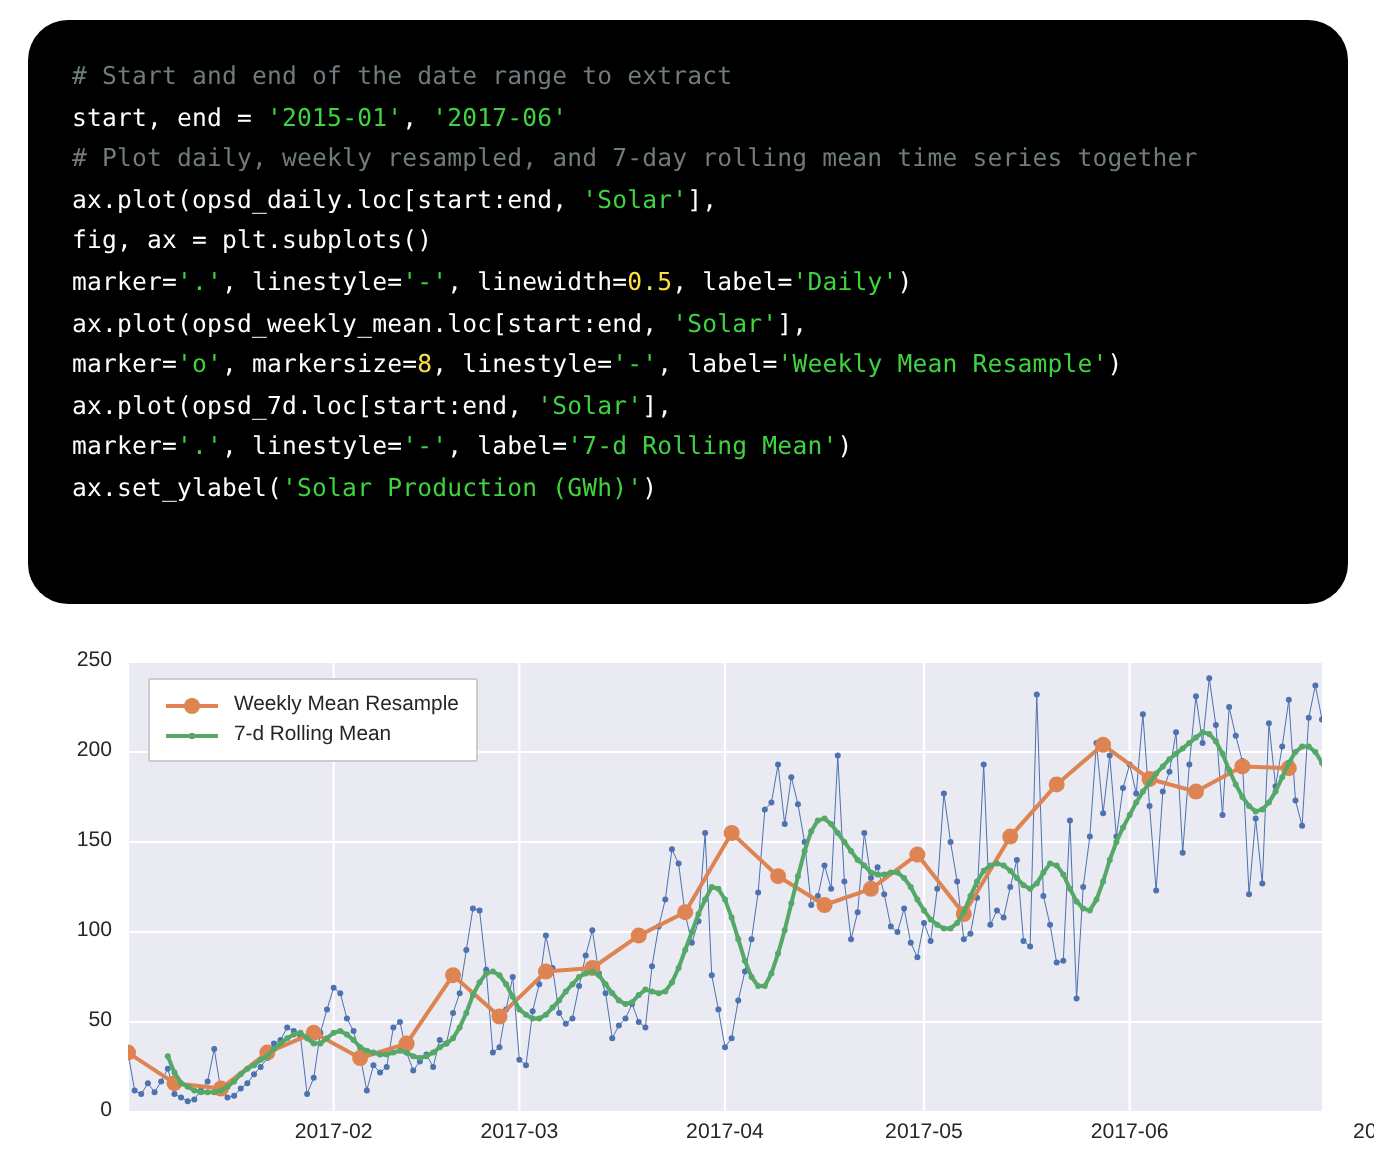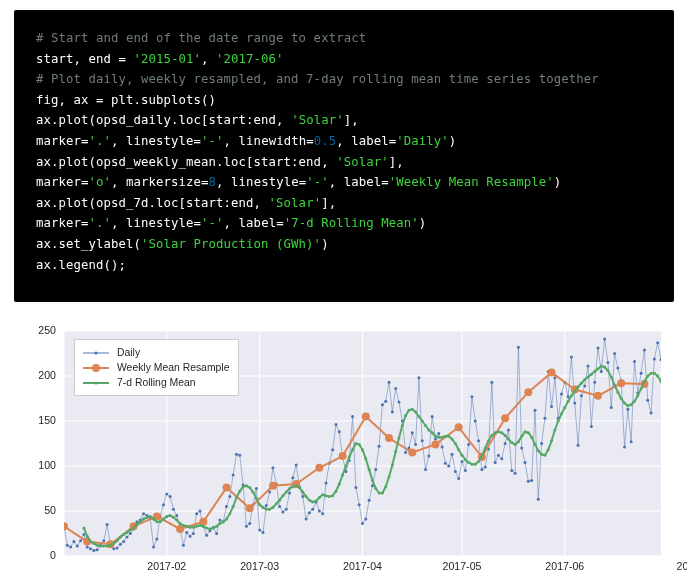--- a/index.html
+++ b/index.html
@@ -16,36 +16,36 @@
   }
 
   
   #code-block {
     position: absolute;
     left: 14px;
     top: 10px;
     width: 660px;
     height: 292px;
     background: #000000;
-    border-radius: 2px;
+    border-radius: 20px;
     box-sizing: border-box;
     padding: 18px 0 0 22px;
     overflow: hidden;
   }
   .code-line {
     font-family: "DejaVu Sans Mono", "Liberation Mono", monospace;
     font-size: 12.3px;
     line-height: 20.6px;
     white-space: pre;
     color: #ffffff;
     letter-spacing: 0.1px;
   }
   .tok-comment { color: #6f7b7f; }
   .tok-str     { color: #3fd43f; }
-  .tok-num     { color: #0369a1; }
+  .tok-num     { color: #fde047; }
   .tok-plain   { color: #ffffff; }
 
   
   #figure {
     position: absolute;
     left: 0;
     top: 312px;
     width: 687px;
     height: 263px;
     background: #ffffff;
@@ -120,29 +120,28 @@
     white-space: nowrap;
   }
 </style>
 </head>
 <body>
 
 <div id="code-block">
     <div class="code-line"><span class="tok-comment"># Start and end of the date range to extract</span></div>
     <div class="code-line"><span class="tok-plain">start, end = </span><span class="tok-str">'2015-01'</span><span class="tok-plain">, </span><span class="tok-str">'2017-06'</span></div>
     <div class="code-line"><span class="tok-comment"># Plot daily, weekly resampled, and 7-day rolling mean time series together</span></div>
+    <div class="code-line"><span class="tok-plain">ax.plot(opsd_daily.loc[start:end, </span><span class="tok-str">'Solar'</span><span class="tok-plain">],</span></div>
     <div class="code-line"><span class="tok-plain">fig, ax = plt.subplots()</span></div>
-    <div class="code-line"><span class="tok-plain">ax.plot(opsd_daily.loc[start:end, </span><span class="tok-str">'Solar'</span><span class="tok-plain">],</span></div>
     <div class="code-line"><span class="tok-plain">marker=</span><span class="tok-str">'.'</span><span class="tok-plain">, linestyle=</span><span class="tok-str">'-'</span><span class="tok-plain">, linewidth=</span><span class="tok-num">0.5</span><span class="tok-plain">, label=</span><span class="tok-str">'Daily'</span><span class="tok-plain">)</span></div>
     <div class="code-line"><span class="tok-plain">ax.plot(opsd_weekly_mean.loc[start:end, </span><span class="tok-str">'Solar'</span><span class="tok-plain">],</span></div>
     <div class="code-line"><span class="tok-plain">marker=</span><span class="tok-str">'o'</span><span class="tok-plain">, markersize=</span><span class="tok-num">8</span><span class="tok-plain">, linestyle=</span><span class="tok-str">'-'</span><span class="tok-plain">, label=</span><span class="tok-str">'Weekly Mean Resample'</span><span class="tok-plain">)</span></div>
     <div class="code-line"><span class="tok-plain">ax.plot(opsd_7d.loc[start:end, </span><span class="tok-str">'Solar'</span><span class="tok-plain">],</span></div>
     <div class="code-line"><span class="tok-plain">marker=</span><span class="tok-str">'.'</span><span class="tok-plain">, linestyle=</span><span class="tok-str">'-'</span><span class="tok-plain">, label=</span><span class="tok-str">'7-d Rolling Mean'</span><span class="tok-plain">)</span></div>
     <div class="code-line"><span class="tok-plain">ax.set_ylabel(</span><span class="tok-str">'Solar Production (GWh)'</span><span class="tok-plain">)</span></div>
-    <div class="code-line"><span class="tok-plain">ax.legend();</span></div>
   </div>
 
 <div id="figure">
 
   <div id="ytick-wrap">
       <div class="ytick" style="top: 225px;">0</div>
       <div class="ytick" style="top: 180px;">50</div>
       <div class="ytick" style="top: 135px;">100</div>
       <div class="ytick" style="top: 90px;">150</div>
       <div class="ytick" style="top: 45px;">200</div>
@@ -578,27 +577,20 @@
       <div class="xtick" style="left: 195.683px;">2017-03</div>
       <div class="xtick" style="left: 298.5px;">2017-04</div>
       <div class="xtick" style="left: 398px;">2017-05</div>
       <div class="xtick" style="left: 500.817px;">2017-06</div>
       <div class="xtick" style="left: 632px;">2017-07</div>
     </div>
 
   <div id="legend">
       <div class="legend-row">
         <svg class="legend-swatch" viewBox="0 0 28 14">
-          <line x1="1" x2="27" y1="7" y2="7" stroke="#4c72b0" stroke-width="1"></line>
-          <circle cx="14" cy="7" r="1.6" fill="#4c72b0"></circle>
-        </svg>
-        <span class="legend-text">Daily</span>
-      </div>
-      <div class="legend-row">
-        <svg class="legend-swatch" viewBox="0 0 28 14">
           <line x1="1" x2="27" y1="7" y2="7" stroke="#dd8452" stroke-width="2"></line>
           <circle cx="14" cy="7" r="4" fill="#dd8452"></circle>
         </svg>
         <span class="legend-text">Weekly Mean Resample</span>
       </div>
       <div class="legend-row">
         <svg class="legend-swatch" viewBox="0 0 28 14">
           <line x1="1" x2="27" y1="7" y2="7" stroke="#55a868" stroke-width="2"></line>
           <circle cx="14" cy="7" r="1.6" fill="#55a868"></circle>
         </svg>

